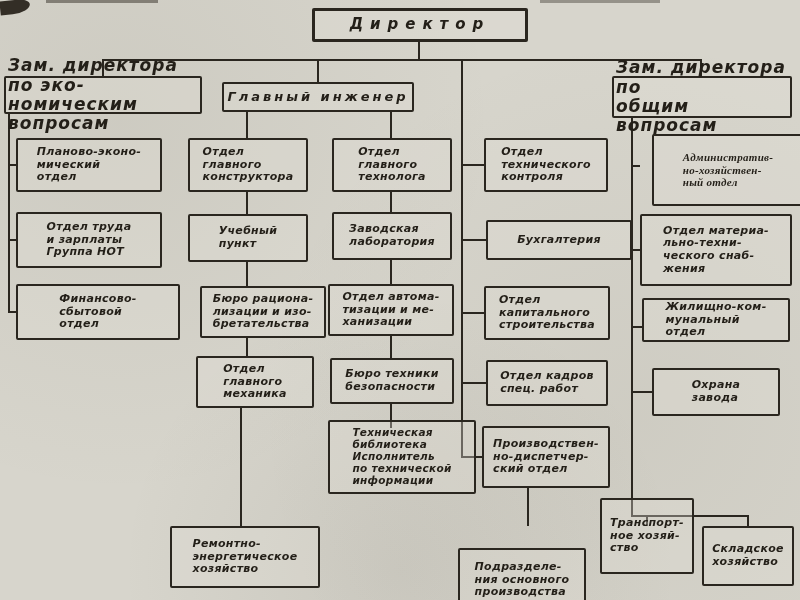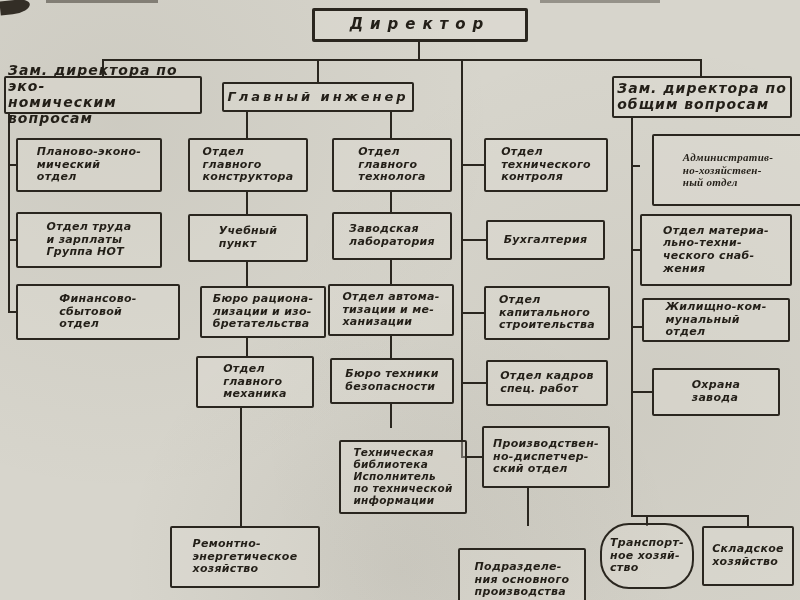--- a/index.html
+++ b/index.html
@@ -18,21 +18,21 @@
     background:rgba(226,224,215,0.35);
     display:flex;align-items:center;justify-content:center;
     padding:2px;
   }
   .lbl{
     white-space:pre-line;font-style:italic;font-weight:bold;
     font-size:11px;line-height:1.14;color:#231f18;letter-spacing:0.3px;
   }
   .box.director{border-width:3px;}
   .director .lbl{font-size:15px;letter-spacing:7px;}
-  .top .lbl{font-size:14px;letter-spacing:1px;}
+  .top .lbl{font-size:17px;letter-spacing:1px;}
   .engineer .lbl{font-size:13px;letter-spacing:3px;}
   .f105 .lbl{font-size:10.5px;}
   .line{position:absolute;background:#2a261f;}
   .artifact{position:absolute;background:#332e26;}
 </style>
 </head>
 <body>
 
 <div id="canvas">
 
@@ -160,35 +160,35 @@
     <span class="lbl">Отдел автома-
 тизации и ме-
 ханизации</span>
     </div>
 
   <div class="box" style="left:330px;top:358px;width:124px;height:46px;">
     <span class="lbl">Бюро техники
 безопасности</span>
     </div>
 
-  <div class="box f105" style="left:328px;top:440px;width:128px;height:74px;margin-left:11px;">
+  <div class="box f105" style="left:328px;top:420px;width:148px;height:74px;">
     <span class="lbl">Техническая
 библиотека
 Исполнитель
 по технической
 информации</span>
     </div>
 
   <div class="box" style="left:484px;top:138px;width:124px;height:54px;">
     <span class="lbl">Отдел
 технического
 контроля</span>
     </div>
 
-  <div class="box" style="left:486px;top:220px;width:119px;height:40px;">
+  <div class="box" style="left:486px;top:220px;width:146px;height:40px;">
     <span class="lbl">Бухгалтерия</span>
     </div>
 
   <div class="box" style="left:484px;top:286px;width:126px;height:54px;">
     <span class="lbl">Отдел
 капитального
 строительства</span>
     </div>
 
   <div class="box" style="left:486px;top:360px;width:122px;height:46px;">
@@ -225,21 +225,21 @@
     <span class="lbl">Жилищно-ком-
 мунальный
 отдел</span>
     </div>
 
   <div class="box" style="left:652px;top:368px;width:128px;height:48px;">
     <span class="lbl">Охрана
 завода</span>
     </div>
 
-  <div class="box" style="left:600px;top:523px;width:94px;height:66px;border-radius:29px;">
+  <div class="box" style="left:600px;top:498px;width:94px;height:76px;">
     <span class="lbl">Транспорт-
 ное хозяй-
 ство</span>
     </div>
 
   <div class="box" style="left:702px;top:526px;width:92px;height:60px;">
     <span class="lbl">Складское
 хозяйство</span>
     </div>
 

